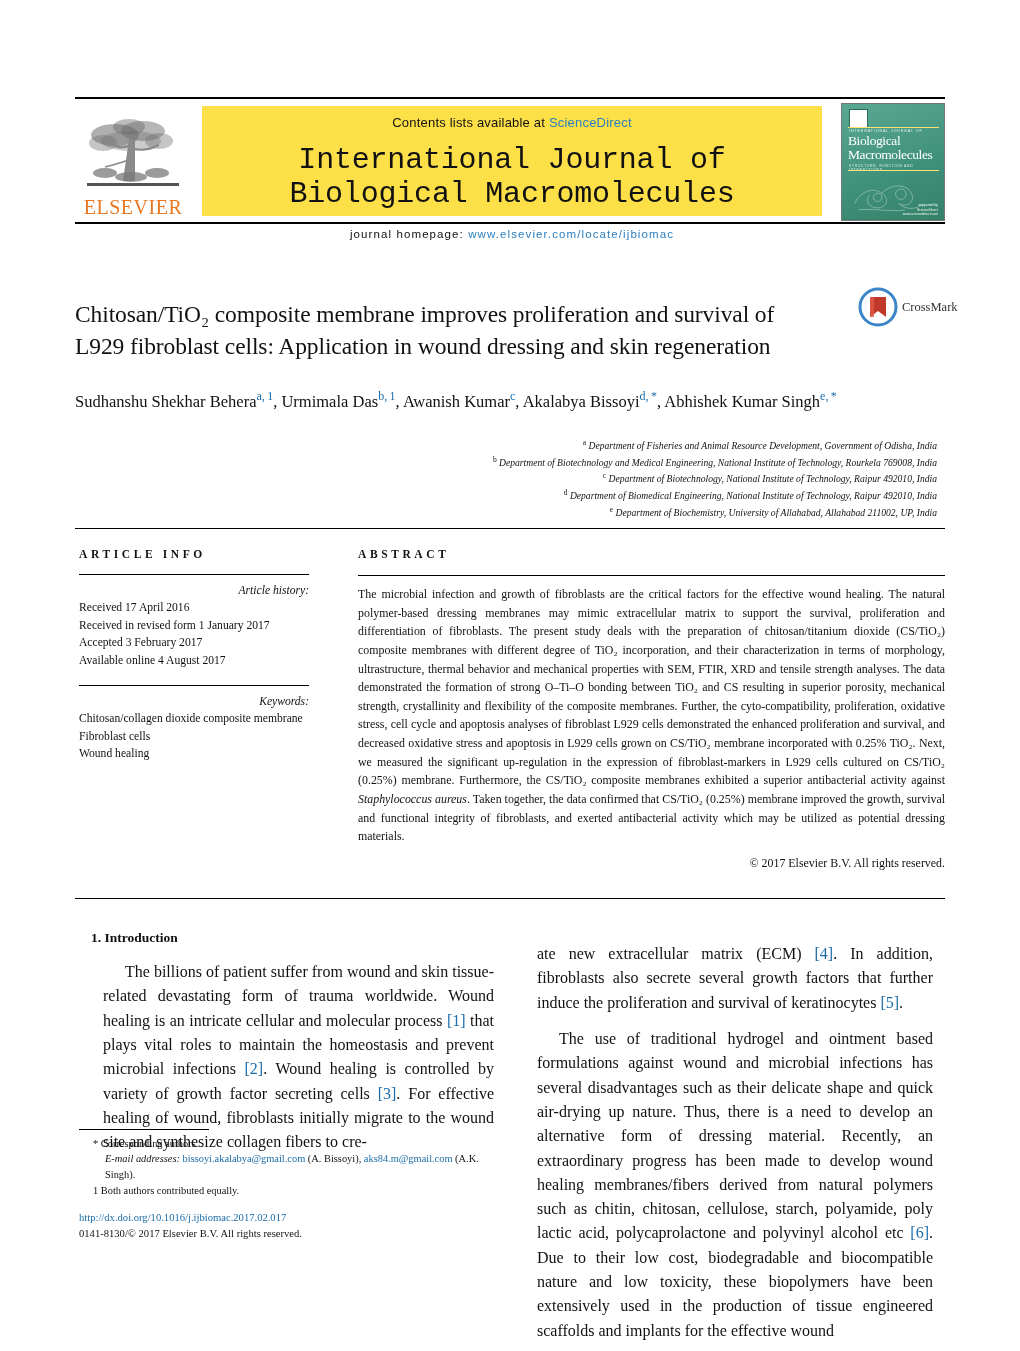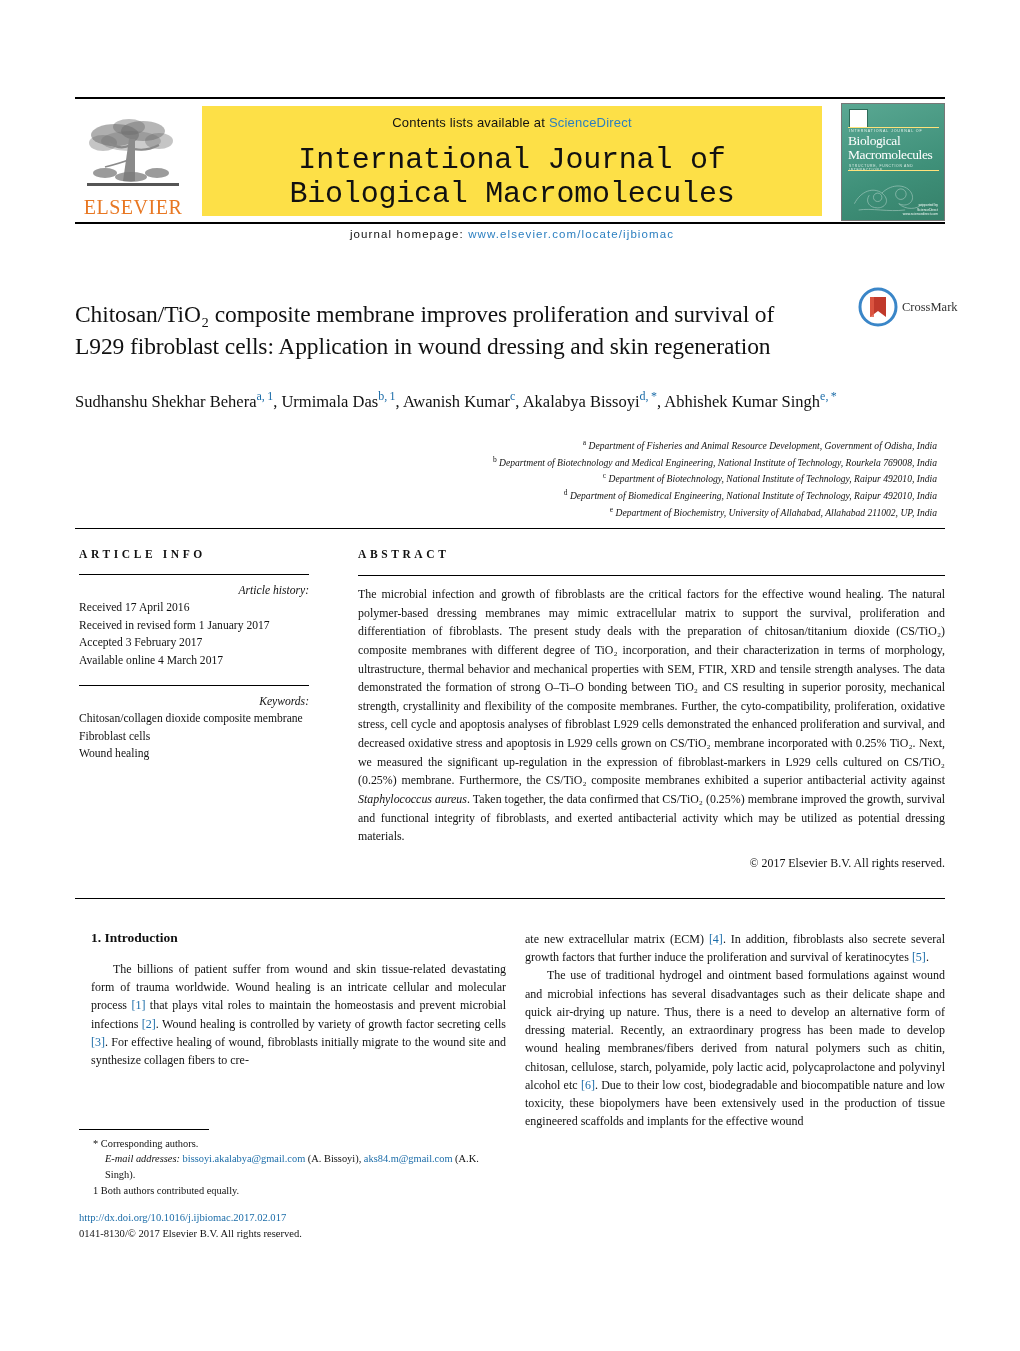--- a/index.html
+++ b/index.html
@@ -314,25 +314,25 @@
     width: 420px;
   }
   .h-sec {
     font-size: 13.5px;
     font-weight: bold;
     color: #111;
     margin: 0 0 14px 0;
     font-family: "Liberation Serif", serif;
   }
   .para {
-    font-size: 12px;
+    font-size: 16px;
     line-height: 1.52;
     text-align: justify;
     text-indent: 22px;
-    margin: 0;
+    margin: 12px;
     color: #111;
   }
   .para + .para { margin-top: 0; }
   .ref { color: #1b6ca8; }
 
   
   .foot-rule {
     position: absolute;
     left: 79px; top: 1129px;
     width: 130px;
@@ -461,21 +461,21 @@
   <div class="rule-info-top"></div>
 
   <div class="info-col">
     <div class="sec-head">ARTICLE INFO</div>
     <div class="thin-rule"></div>
     <div class="info-body">
       <div class="it">Article history:</div>
       <div>Received 17 April 2016</div>
       <div>Received in revised form 1 January 2017</div>
       <div>Accepted 3 February 2017</div>
-      <div>Available online 4 March 2017</div>
+      <div>Available online 4 August 2017</div>
     </div>
     <div class="thin-rule" style="margin-top:16px"></div>
     <div class="info-body kw-block" style="margin-top:7px">
       <div class="it">Keywords:</div>
       <div>Chitosan/collagen dioxide composite membrane</div>
       <div>Fibroblast cells</div>
       <div>Wound healing</div>
     </div>
   </div>
 

